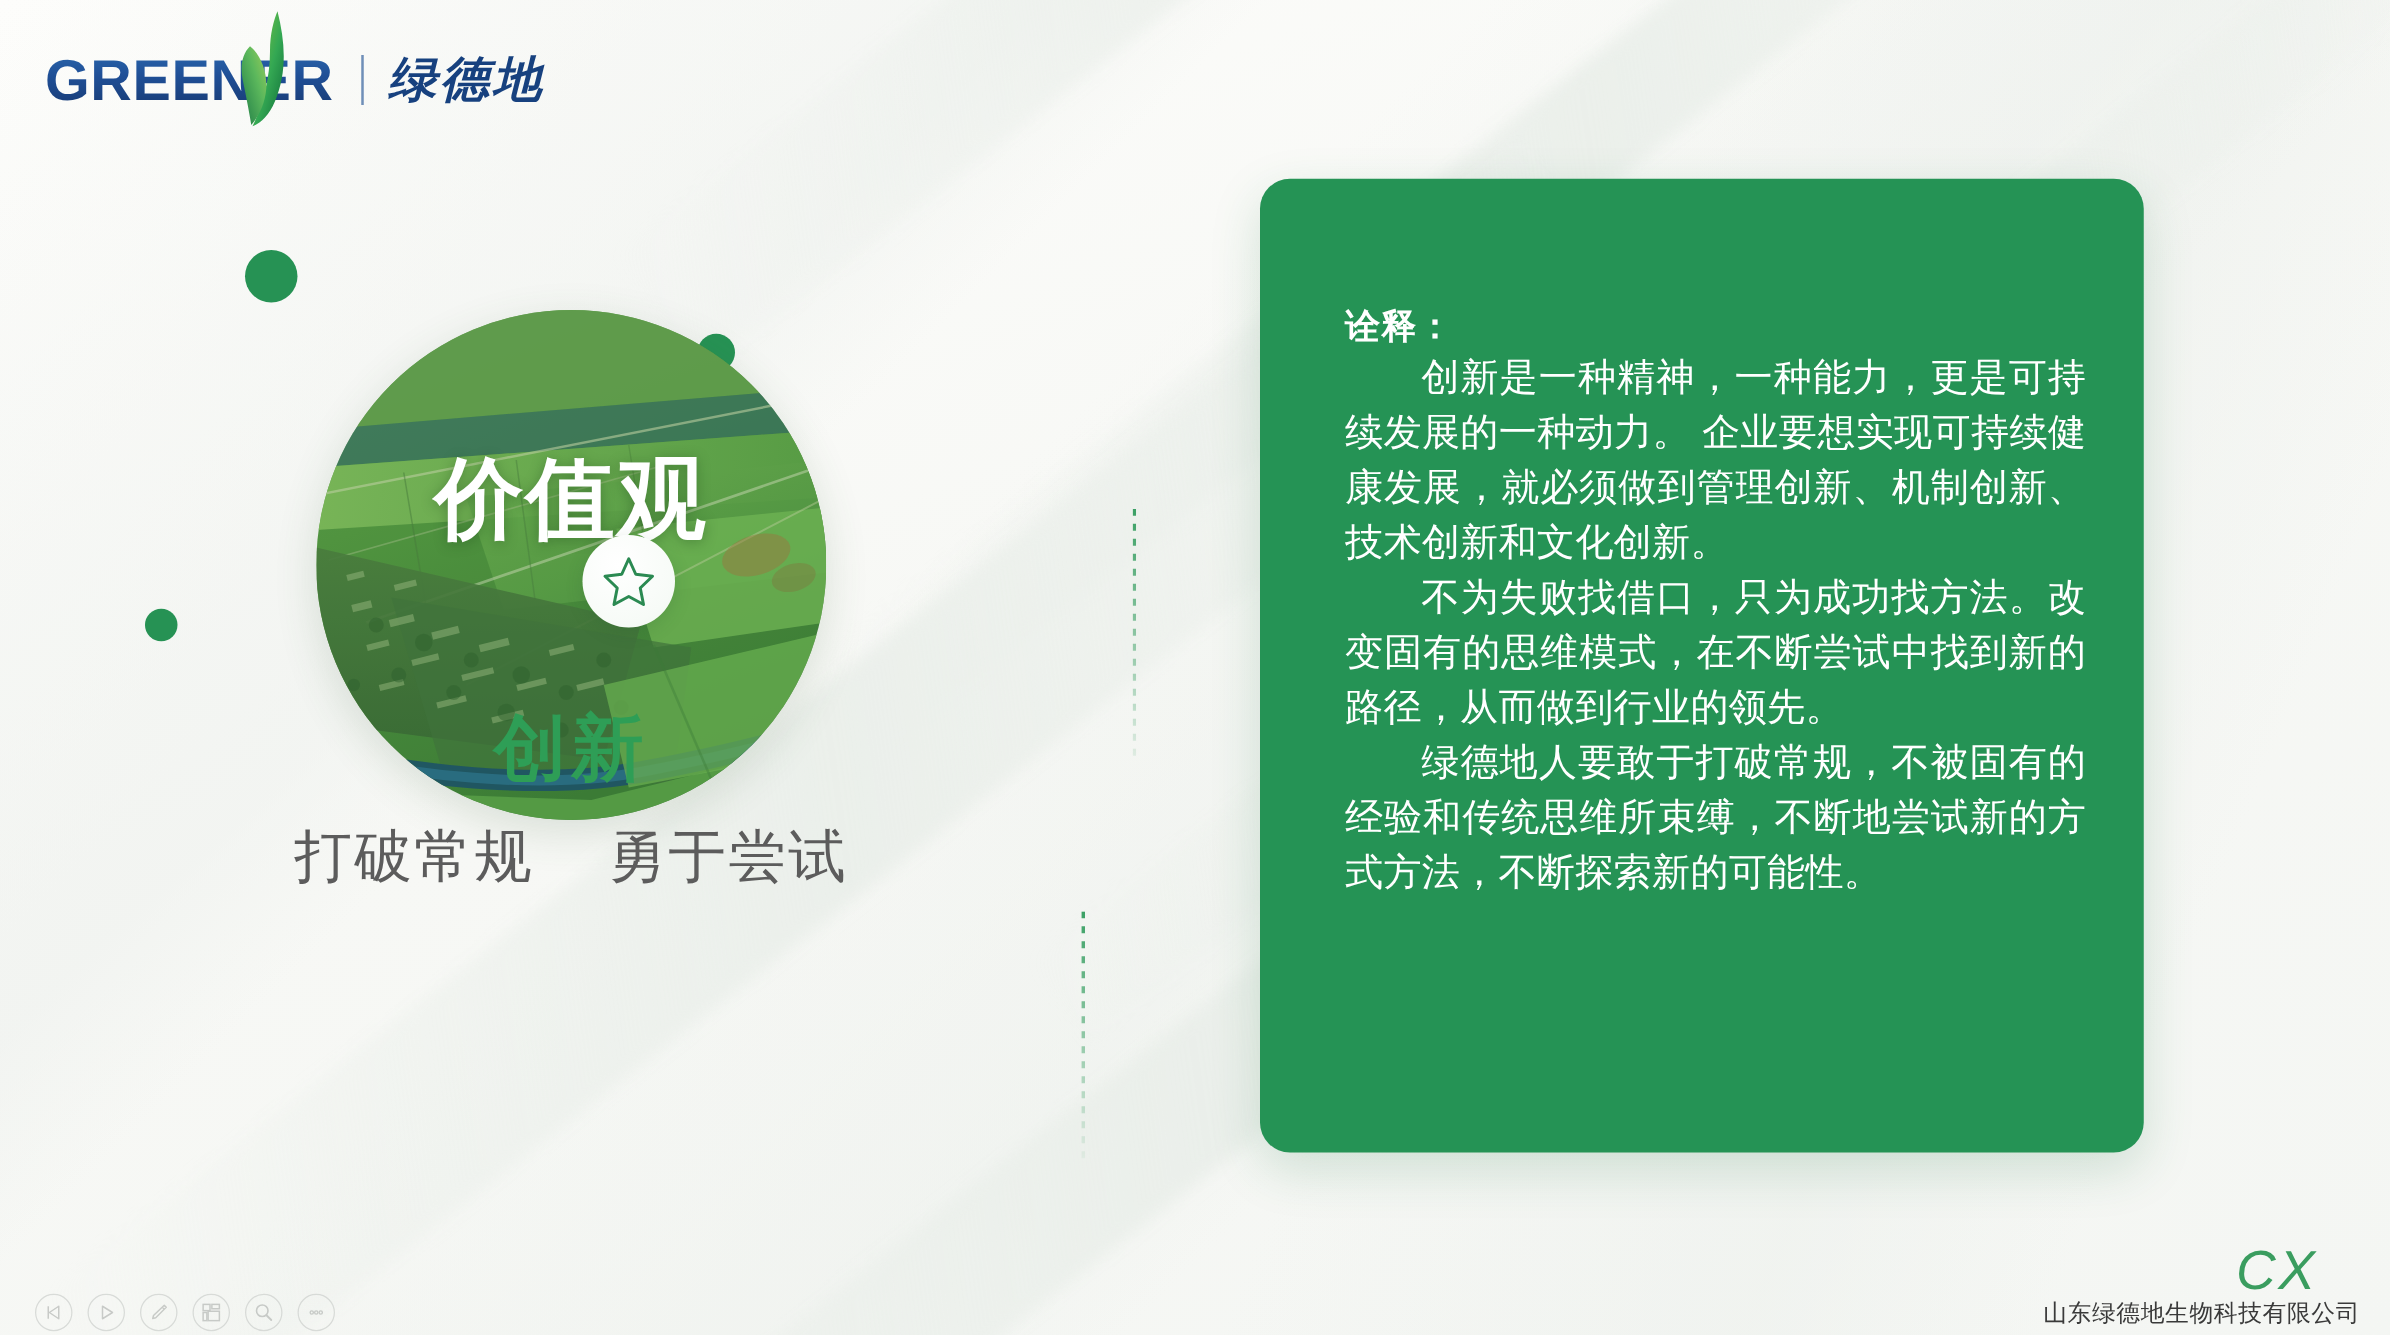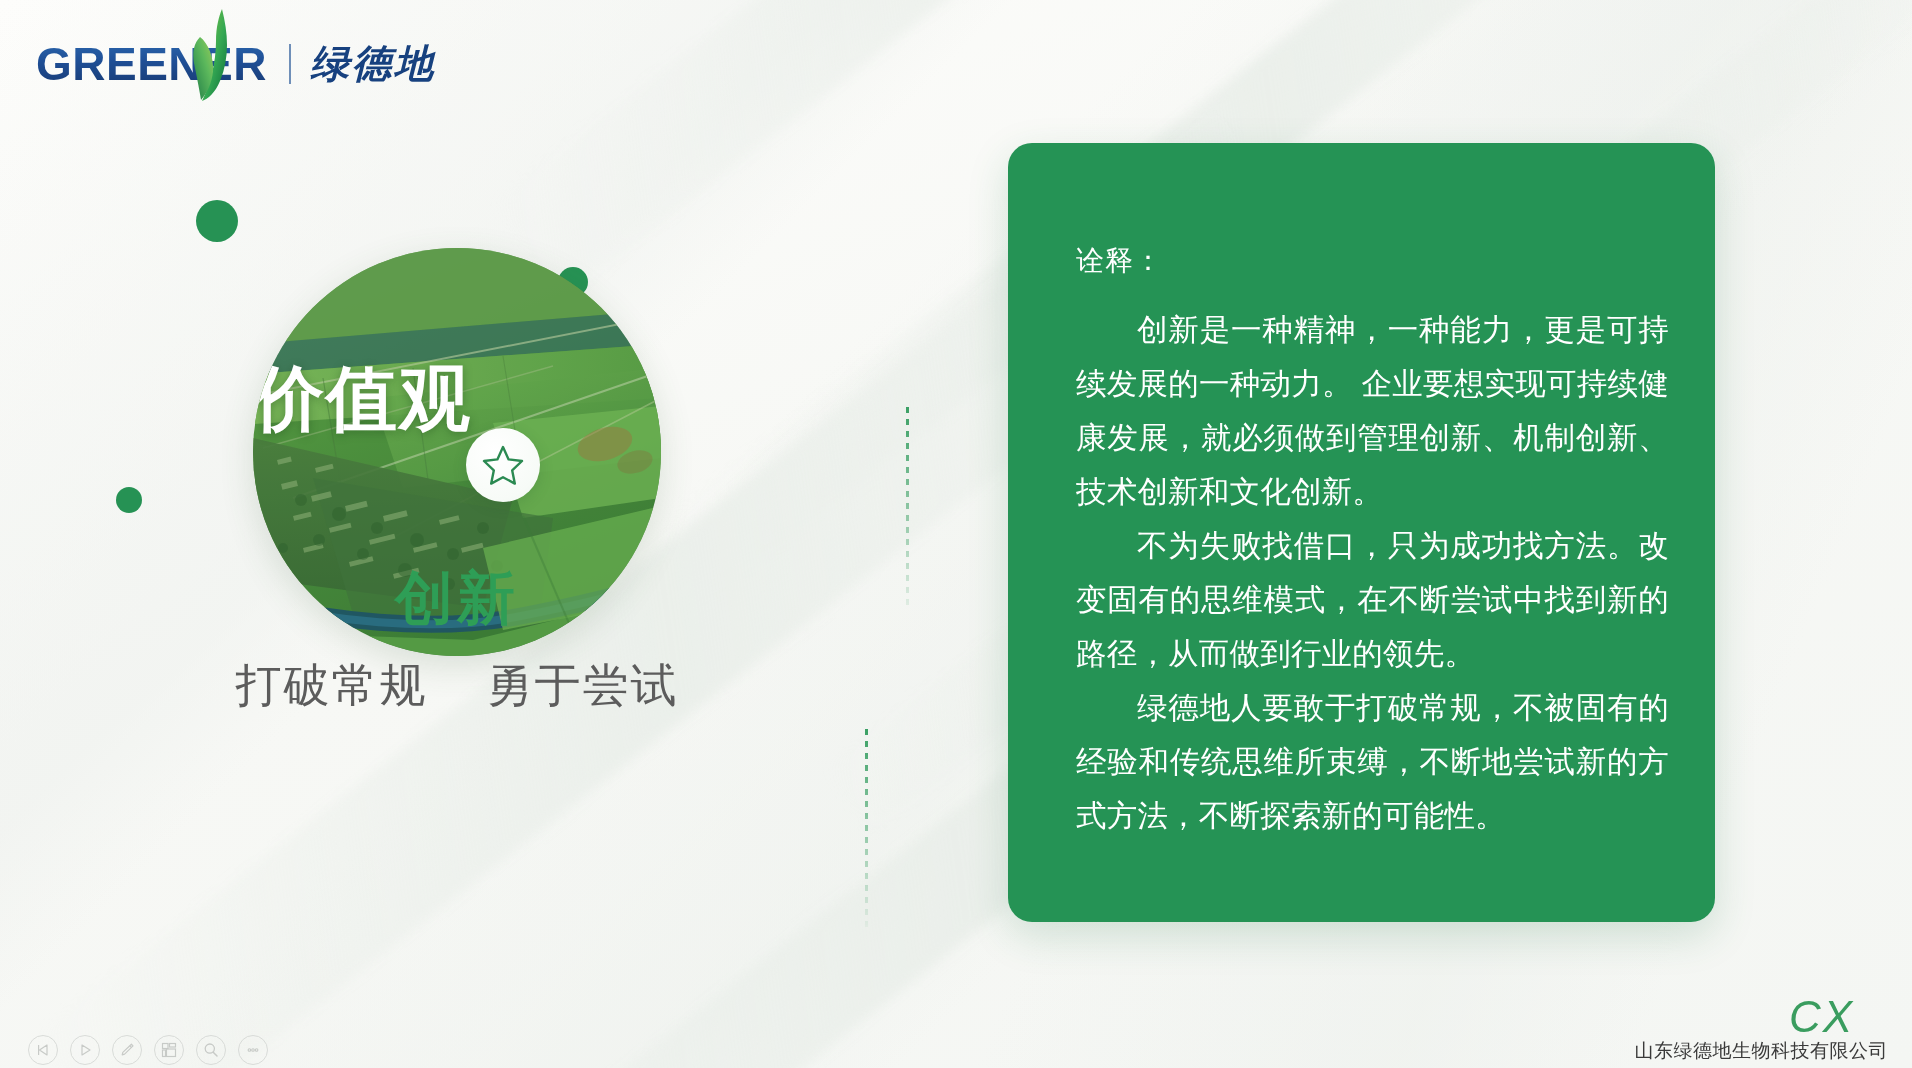--- a/index.html
+++ b/index.html
@@ -55,20 +55,21 @@
 
   
   .circle-wrap { position: absolute; left: 253px; top: 248px; width: 408px; height: 408px; }
   .photo-circle {
     position: absolute; inset: 0; border-radius: 50%; overflow: hidden;
     box-shadow: 0 10px 34px rgba(60,100,60,0.16);
   }
   .photo-circle .aerial { position: absolute; inset: 0; }
   .ov-title {
     position: absolute; left: 0; right: 0; top: 104px;
+    text-align: center;
     font-size: 71px; font-weight: bold; color: #ffffff;
     letter-spacing: 2px;
     text-shadow: 0 2px 10px rgba(20,60,20,0.35);
     font-family: "Liberation Sans", sans-serif;
   }
   .star-badge {
     position: absolute; left: 213px; top: 180px;
     width: 74px; height: 74px; border-radius: 50%;
     background: radial-gradient(circle at 38% 32%, #ffffff 0%, #f7fbf7 70%, #eef5ef 100%);
     box-shadow: 0 4px 14px rgba(40,90,50,0.18);
@@ -112,26 +113,25 @@
 
   
   .panel {
     position: absolute; left: 1008px; top: 143px;
     width: 707px; height: 779px;
     background: #259355; border-radius: 24px;
     box-shadow: 0 14px 40px rgba(38,120,70,0.18);
   }
   .panel-inner { position: absolute; left: 68px; top: 99px; right: 46px; }
   .panel-head {
-    font-size: 28px; font-weight: normal; color: #ffffff; letter-spacing: 1px;
-    margin-bottom: 22px;
+    font-size: 28px; font-weight: bold; color: #ffffff; letter-spacing: 1px;
     font-family: "Liberation Sans", sans-serif;
   }
   .panel-p {
-    font-size: 30.5px; line-height: 54px; color: #ffffff;
+    font-size: 30.5px; line-height: 44px; color: #ffffff;
     text-indent: 61px; letter-spacing: 0.2px;
     font-family: "Liberation Sans", sans-serif;
     text-align: justify;
   }
 
   
   .cx-mark {
     position: absolute; right: 58px; top: 992px;
     font-size: 44px; font-style: italic; color: #3a9d5f; letter-spacing: 2px;
     font-family: Liberation Sans, sans-serif;

